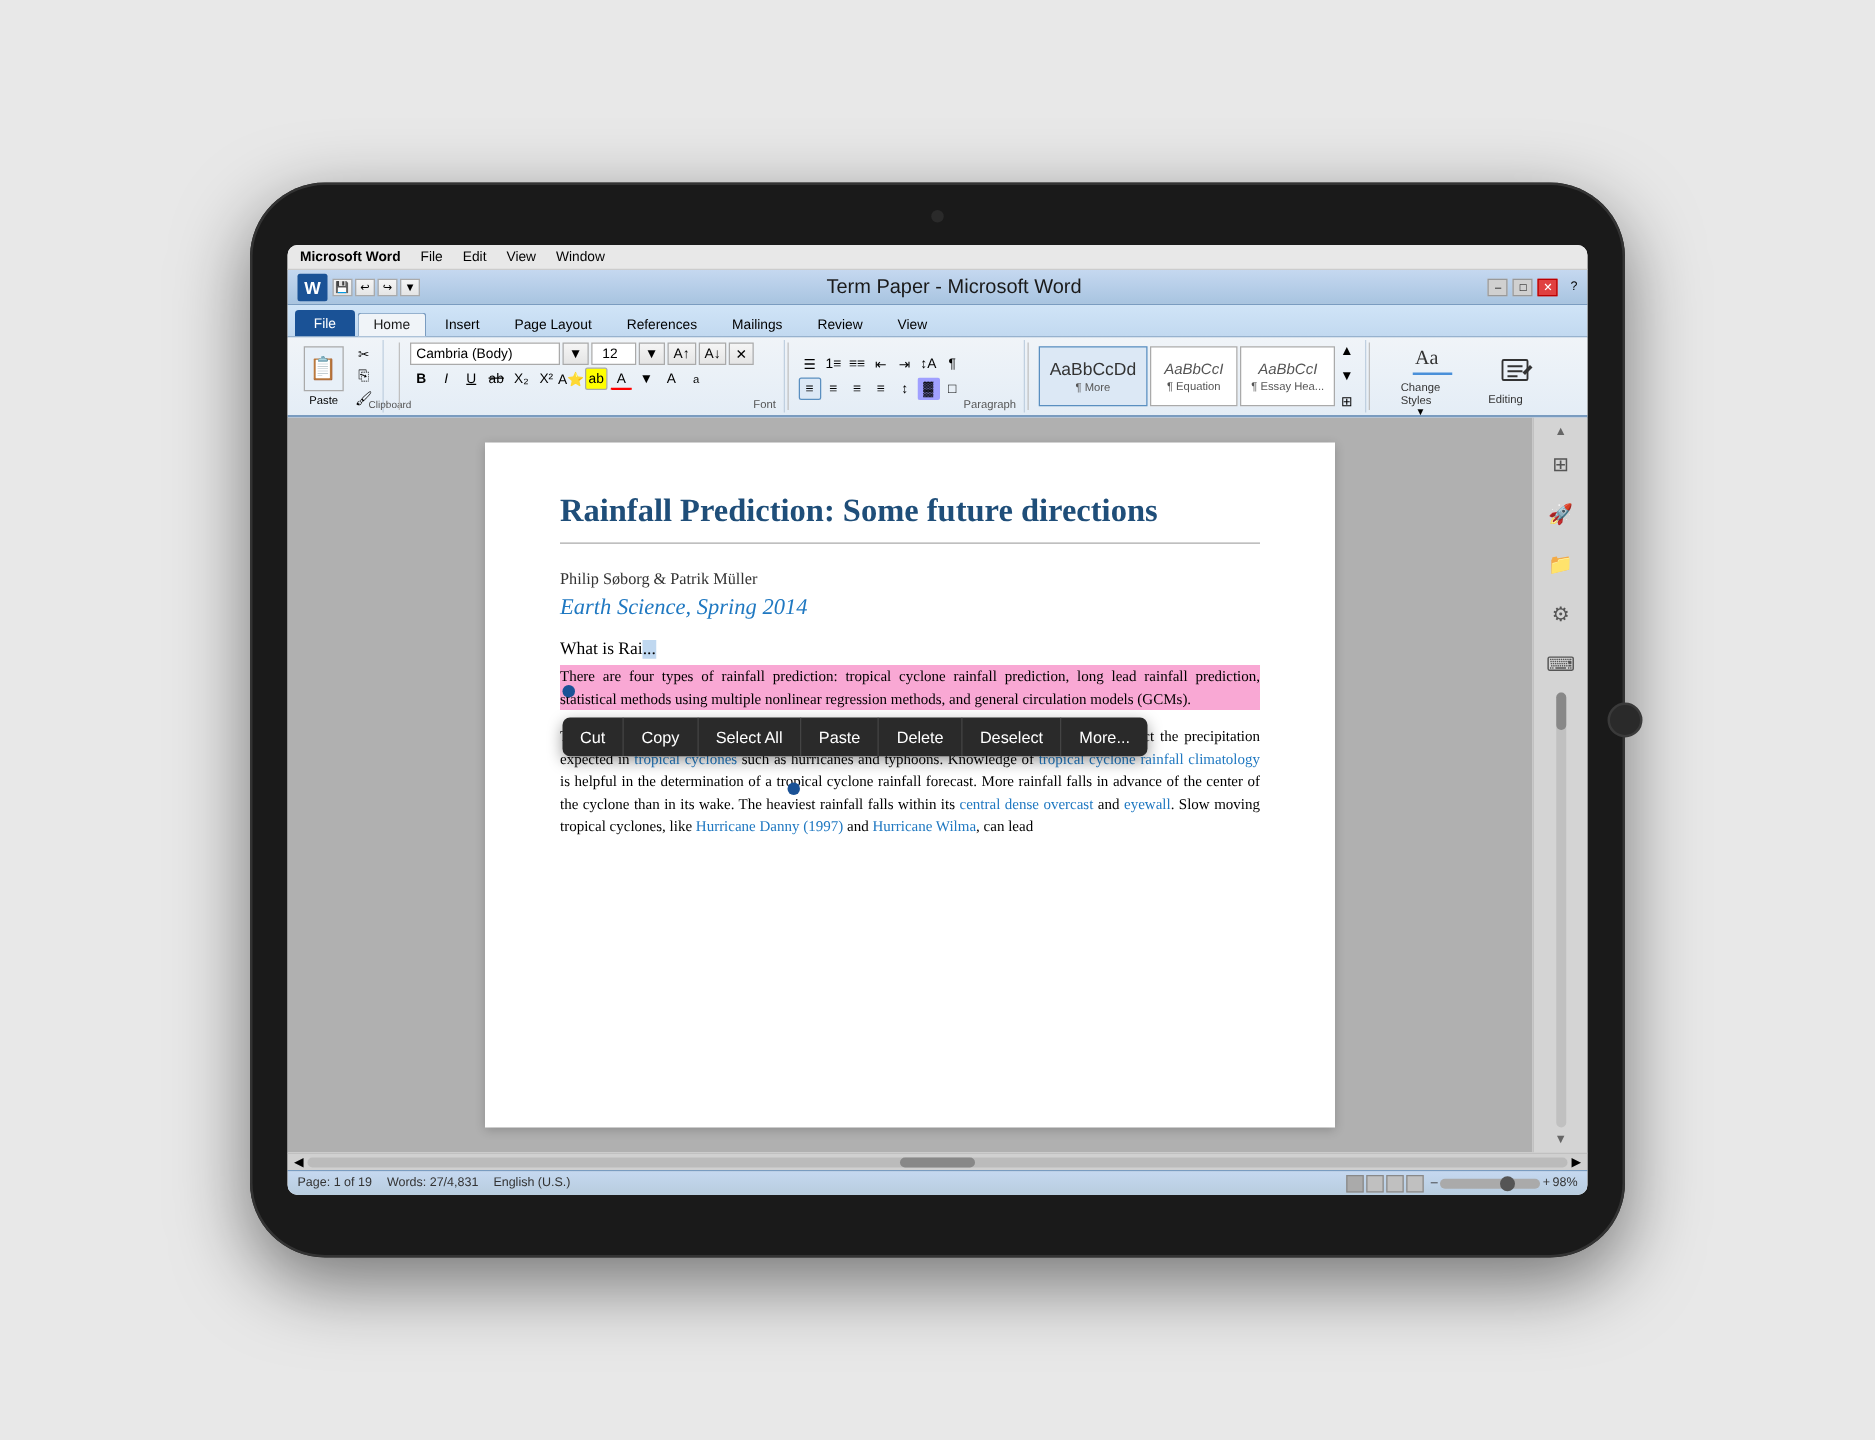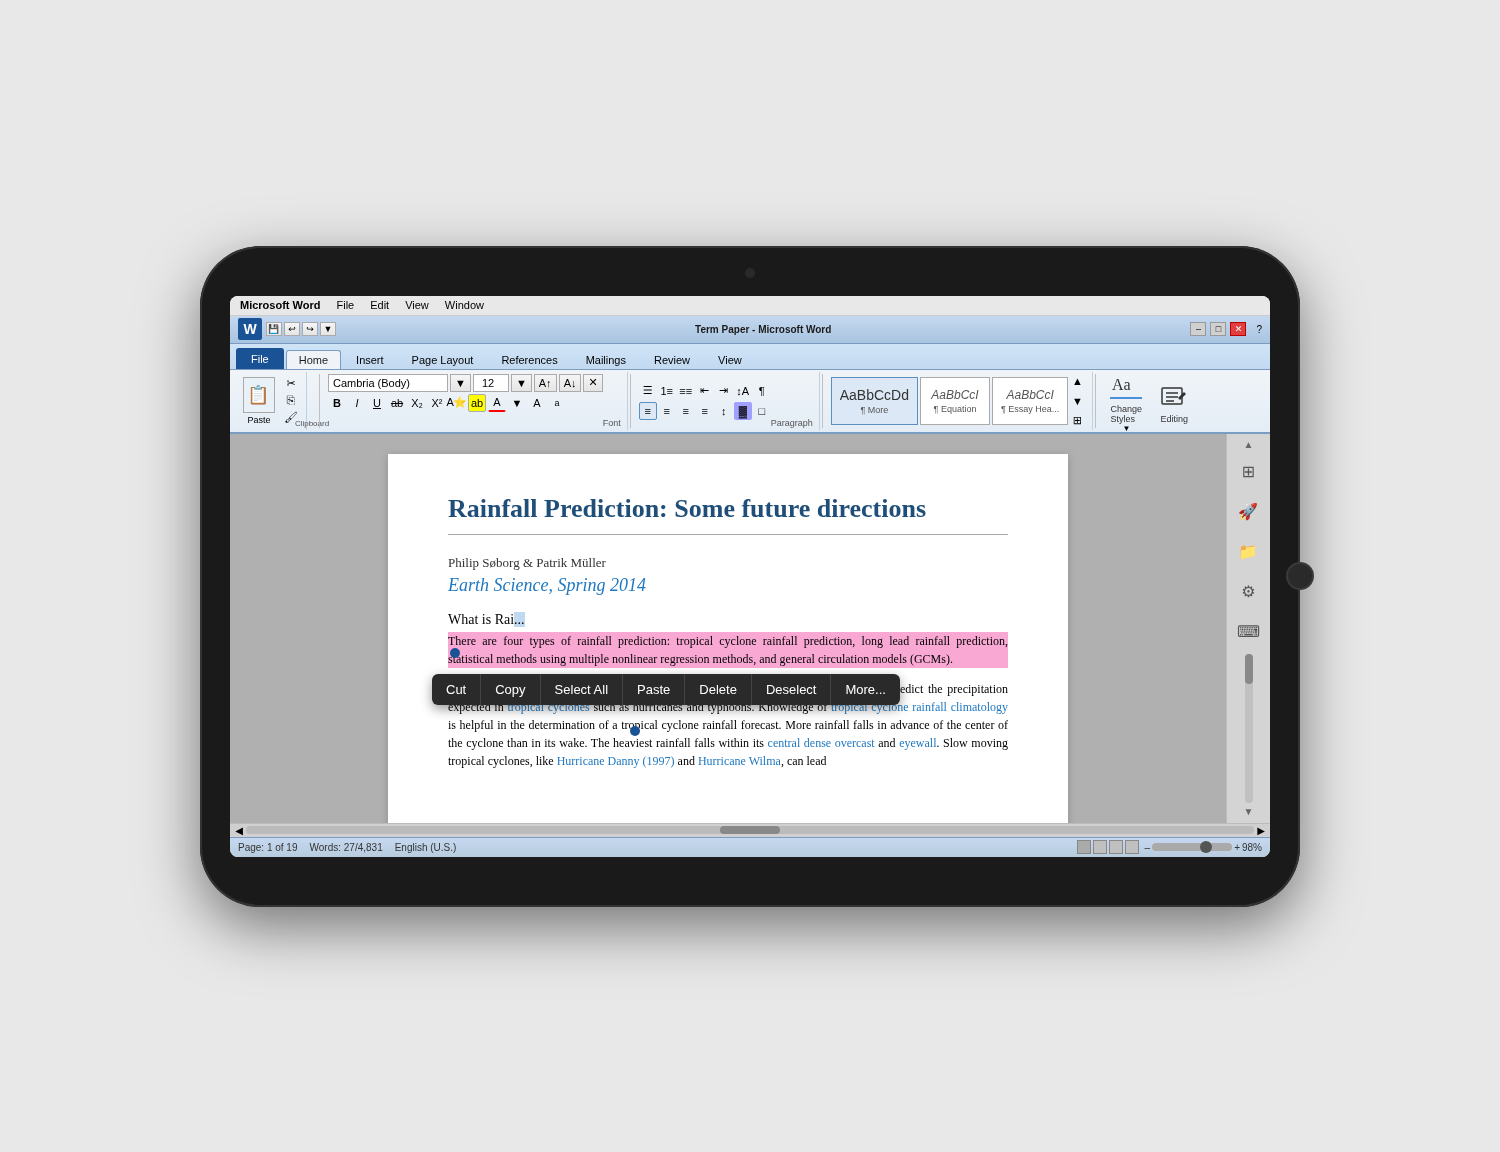--- a/index.html
+++ b/index.html
@@ -8,21 +8,21 @@
       display: flex;
       justify-content: center;
       align-items: center;
       min-height: 100vh;
       font-family: 'Segoe UI', Arial, sans-serif;
     }
 
     
     .ipad-frame {
       width: 1100px;
-      height: 661px;
+      height: 860px;
       background: #1a1a1a;
       border-radius: 60px;
       padding: 50px 30px;
       position: relative;
       box-shadow: 0 20px 60px rgba(0,0,0,0.5), inset 0 0 0 2px #333;
     }
     .ipad-screen {
       width: 100%;
       height: 100%;
       background: #fff;
@@ -107,23 +107,23 @@
       display: flex;
       align-items: center;
       justify-content: center;
       font-size: 9px;
       cursor: pointer;
     }
     .win-btn.minimize { background: #d0d0d0; border: 1px solid #999; }
     .win-btn.maximize { background: #d0d0d0; border: 1px solid #999; }
     .win-btn.close { background: #e04040; border: 1px solid #b00; color: white; }
     .word-title {
-      font-size: 10px;
+      font-size: 16px;
       color: #1a1a1a;
-      font-weight: bold;
+      font-weight: normal;
     }
 
     
     .quick-access {
       background: linear-gradient(180deg, #c5d8f0 0%, #b8ccde 100%);
       display: flex;
       align-items: center;
       padding: 1px 8px;
       height: 20px;
       gap: 4px;
@@ -274,20 +274,21 @@
       cursor: pointer;
       padding: 2px 4px;
     }
     .big-icon {
       width: 36px;
       height: 36px;
       display: flex;
       align-items: center;
       justify-content: center;
       font-size: 20px;
+      margin-left: 20px;
     }
     .btn-label { font-size: 9px; color: #333; white-space: nowrap; }
 
     
     .doc-area {
       flex: 1;
       display: flex;
       overflow: hidden;
     }
     .doc-content {
@@ -344,21 +345,21 @@
     }
     .doc-paragraph.selected {
       background: #f9a8d4;
     }
     .doc-link { color: #1f78c1; }
 
     
     .context-menu {
       position: absolute;
       top: 220px;
-      left: 44px;
+      left: 62px;
       background: #2a2a2a;
       border-radius: 6px;
       display: flex;
       overflow: hidden;
       box-shadow: 0 4px 12px rgba(0,0,0,0.4);
       z-index: 100;
     }
     .context-menu-item {
       padding: 8px 14px;
       color: white;

